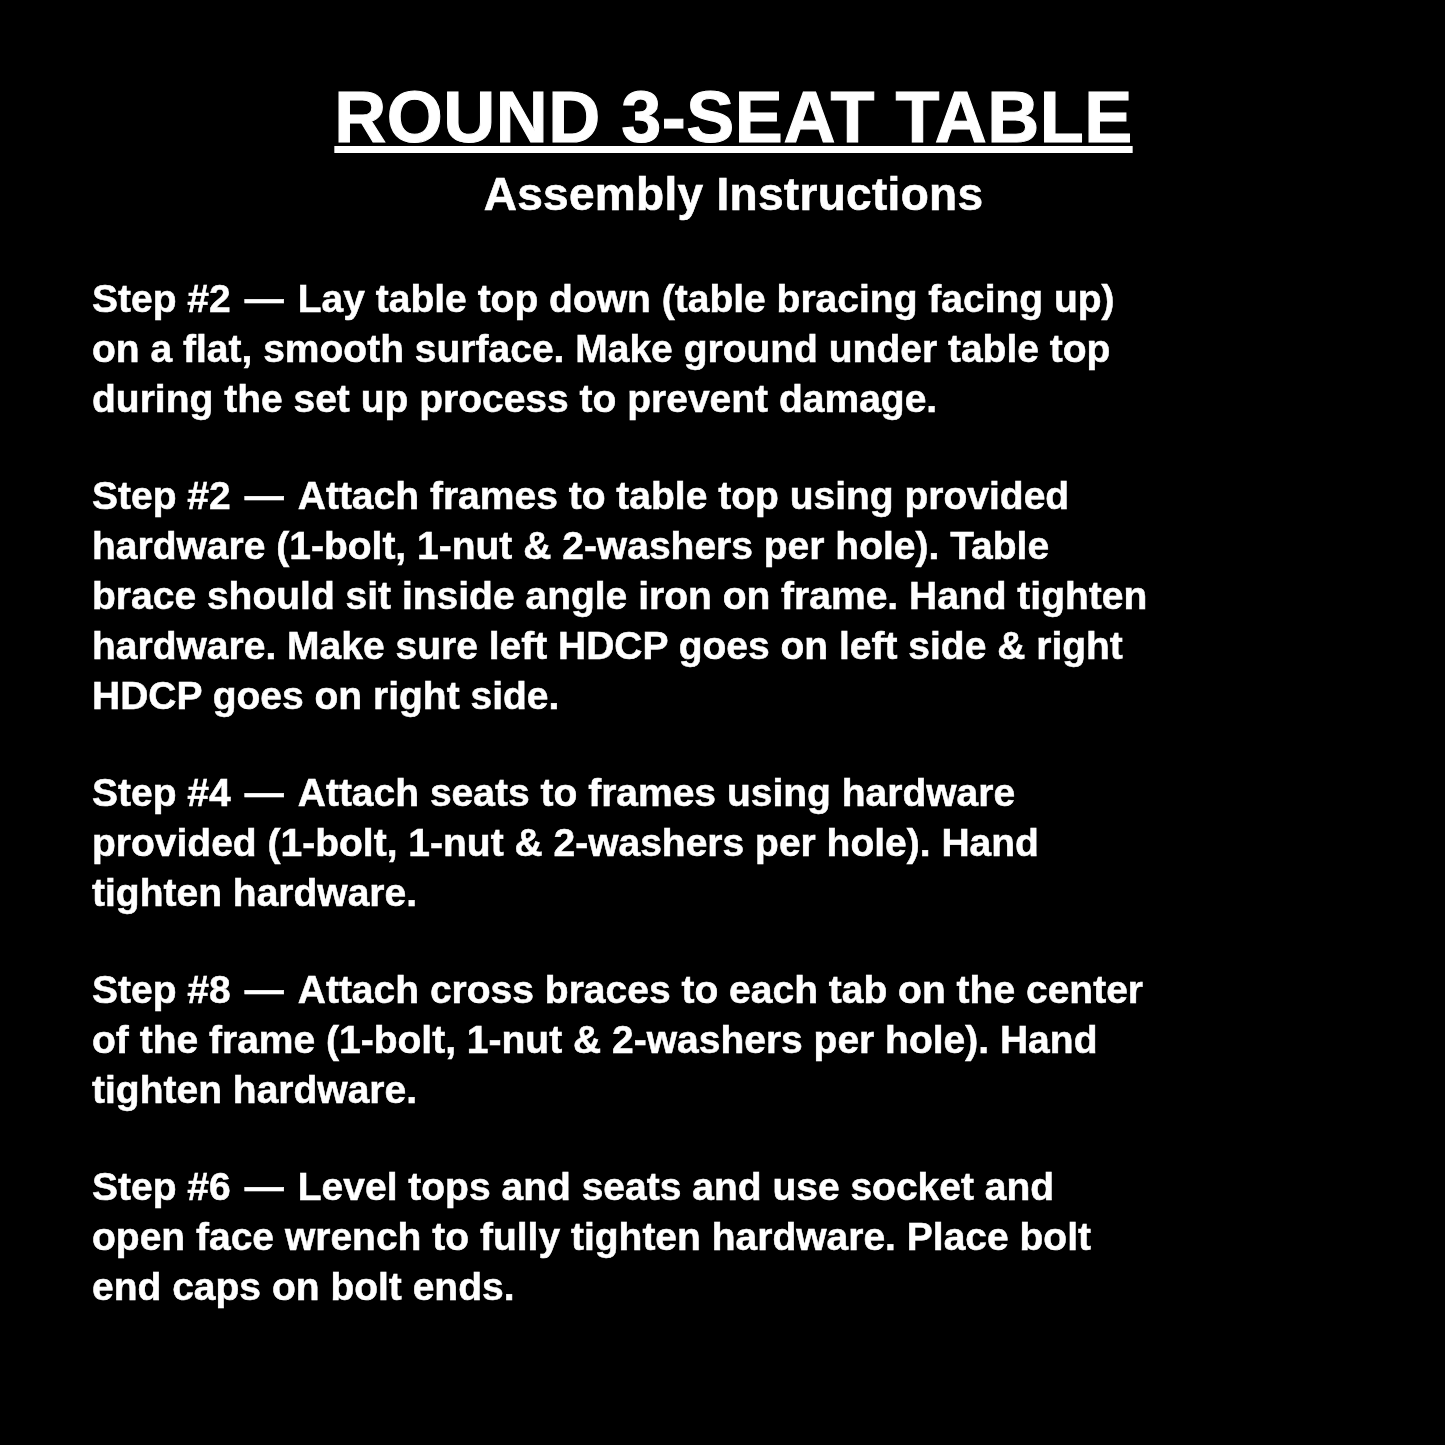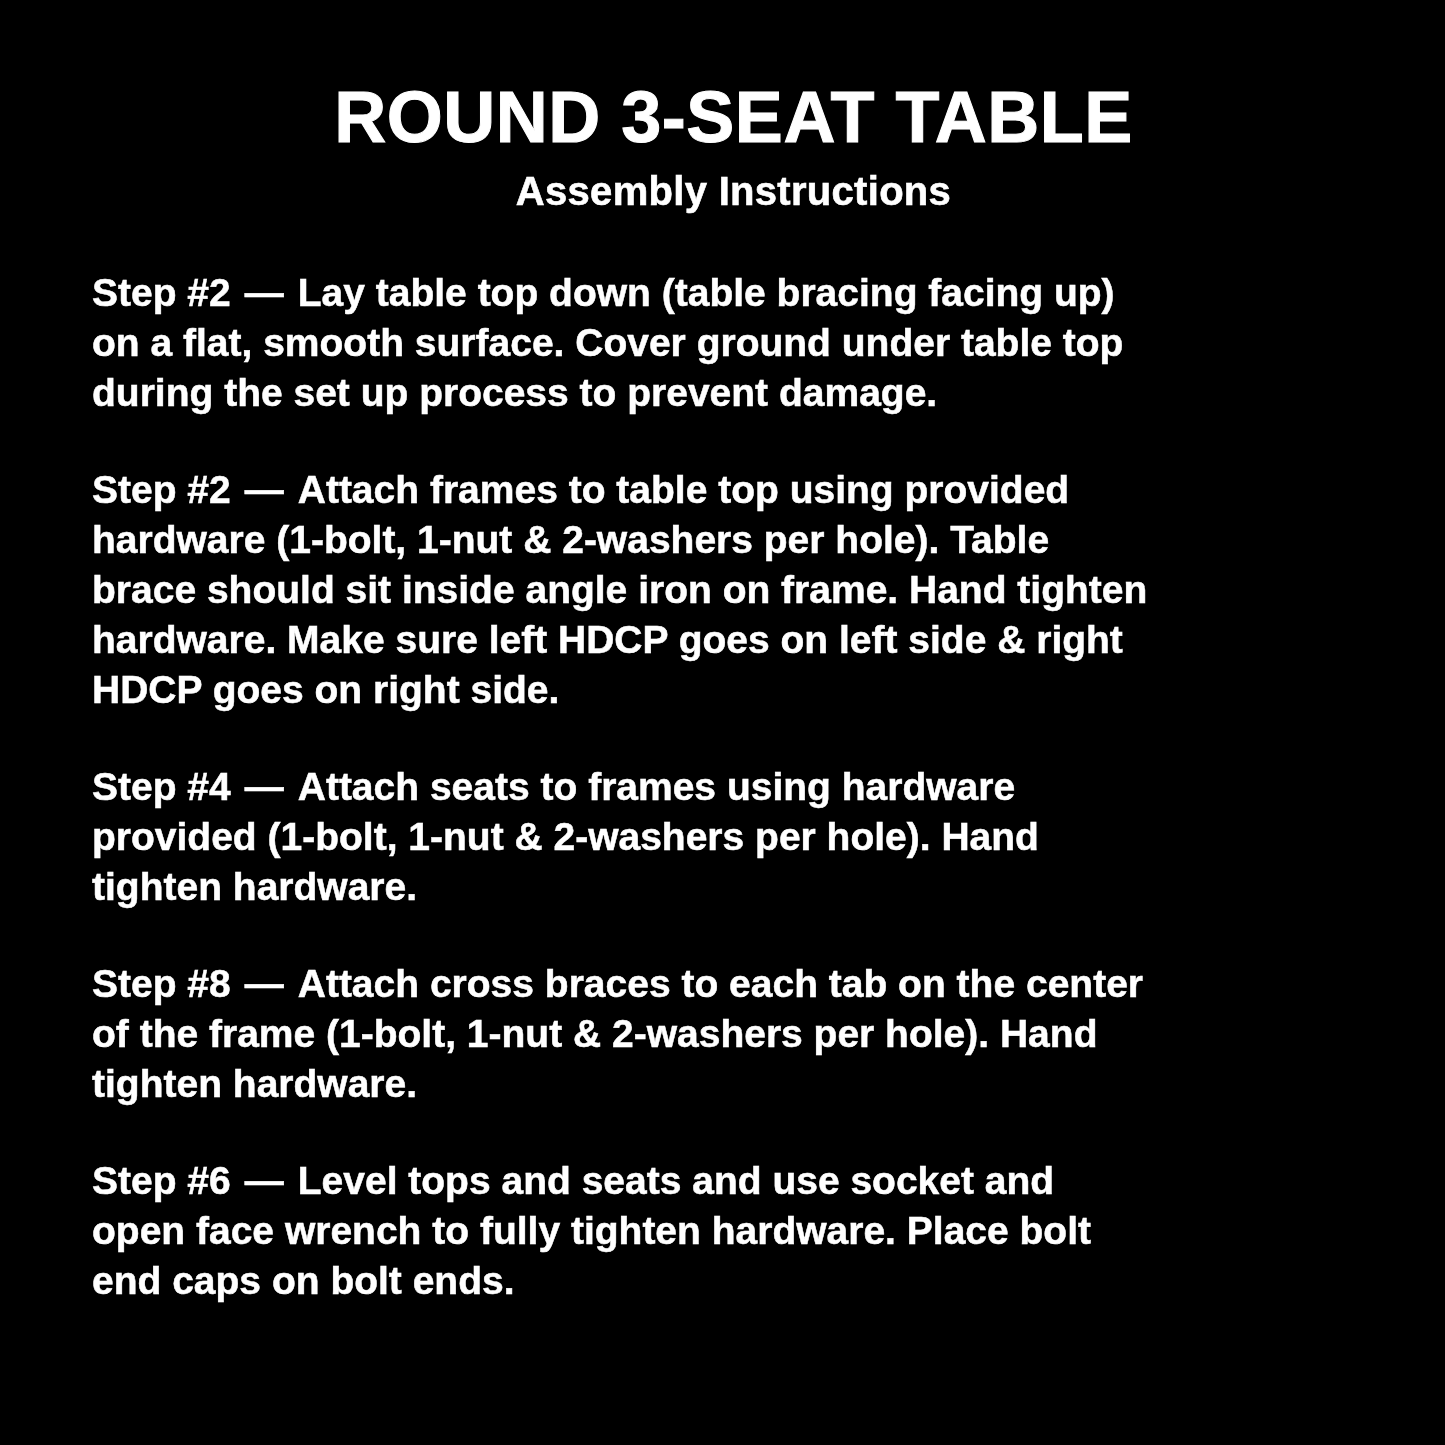--- a/index.html
+++ b/index.html
@@ -25,24 +25,25 @@
   }
   .header {
     text-align: center;
     margin: 0 0 56px 0;
   }
   .title {
     font-size: 72px;
     line-height: 1.05;
     margin: 0 0 14px 0;
     letter-spacing: 0.5px;
+    text-decoration: underline;
     -webkit-text-stroke: 1px #ffffff;
   }
   .subtitle {
-    font-size: 40px;
+    font-size: 46px;
     line-height: 1.05;
     margin: 12px;
     letter-spacing: 0.3px;
     -webkit-text-stroke: 0.6px #ffffff;
   }
   .steps {
     font-size: 39px;
     line-height: 50px;
     -webkit-text-stroke: 0.5px #ffffff;
   }
@@ -64,21 +65,21 @@
 
 <div class="sheet">
 
   <div class="header">
     <h1 class="title">ROUND 3-SEAT TABLE</h1>
     <h2 class="subtitle">Assembly Instructions</h2>
   </div>
 
   <div class="steps">
     <p class="step"><span class="step-label">Step #2</span><span class="step-dash">—</span><span class="step-text">Lay table top down (table bracing facing up)
-on a flat, smooth surface. Cover ground under table top
+on a flat, smooth surface. Make ground under table top
 during the set up process to prevent damage.</span></p>
 
     <p class="step"><span class="step-label">Step #2</span><span class="step-dash">—</span><span class="step-text">Attach frames to table top using provided
 hardware (1-bolt, 1-nut &amp; 2-washers per hole). Table
 brace should sit inside angle iron on frame. Hand tighten
 hardware. Make sure left HDCP goes on left side &amp; right
 HDCP goes on right side.</span></p>
 
     <p class="step"><span class="step-label">Step #4</span><span class="step-dash">—</span><span class="step-text">Attach seats to frames using hardware
 provided (1-bolt, 1-nut &amp; 2-washers per hole). Hand

